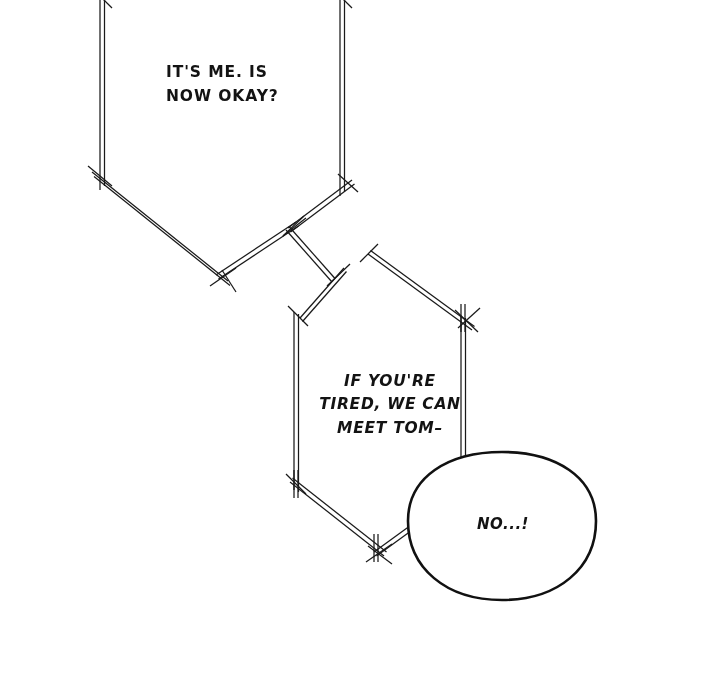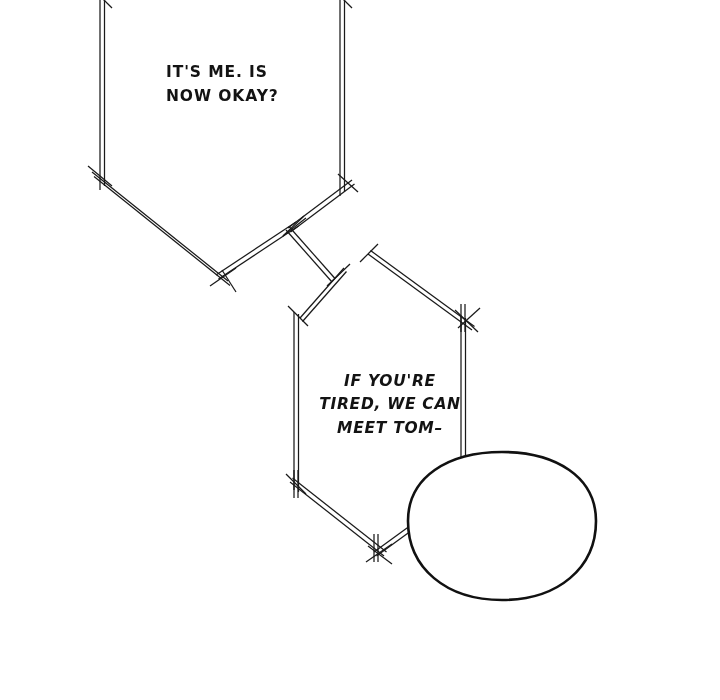--- a/index.html
+++ b/index.html
@@ -148,14 +148,15 @@
     </g>
   </svg>
 
   <div class="bubble-text" id="bubble-text-1">IT'S ME. IS
 NOW OKAY?</div>
 
   <div class="bubble-text" id="bubble-text-2">IF YOU'RE
 TIRED, WE CAN
 MEET TOM–</div>
 
+  <div class="bubble-text" id="bubble-text-3">NO...!</div>
 
 </div>
 
 </body></html>

